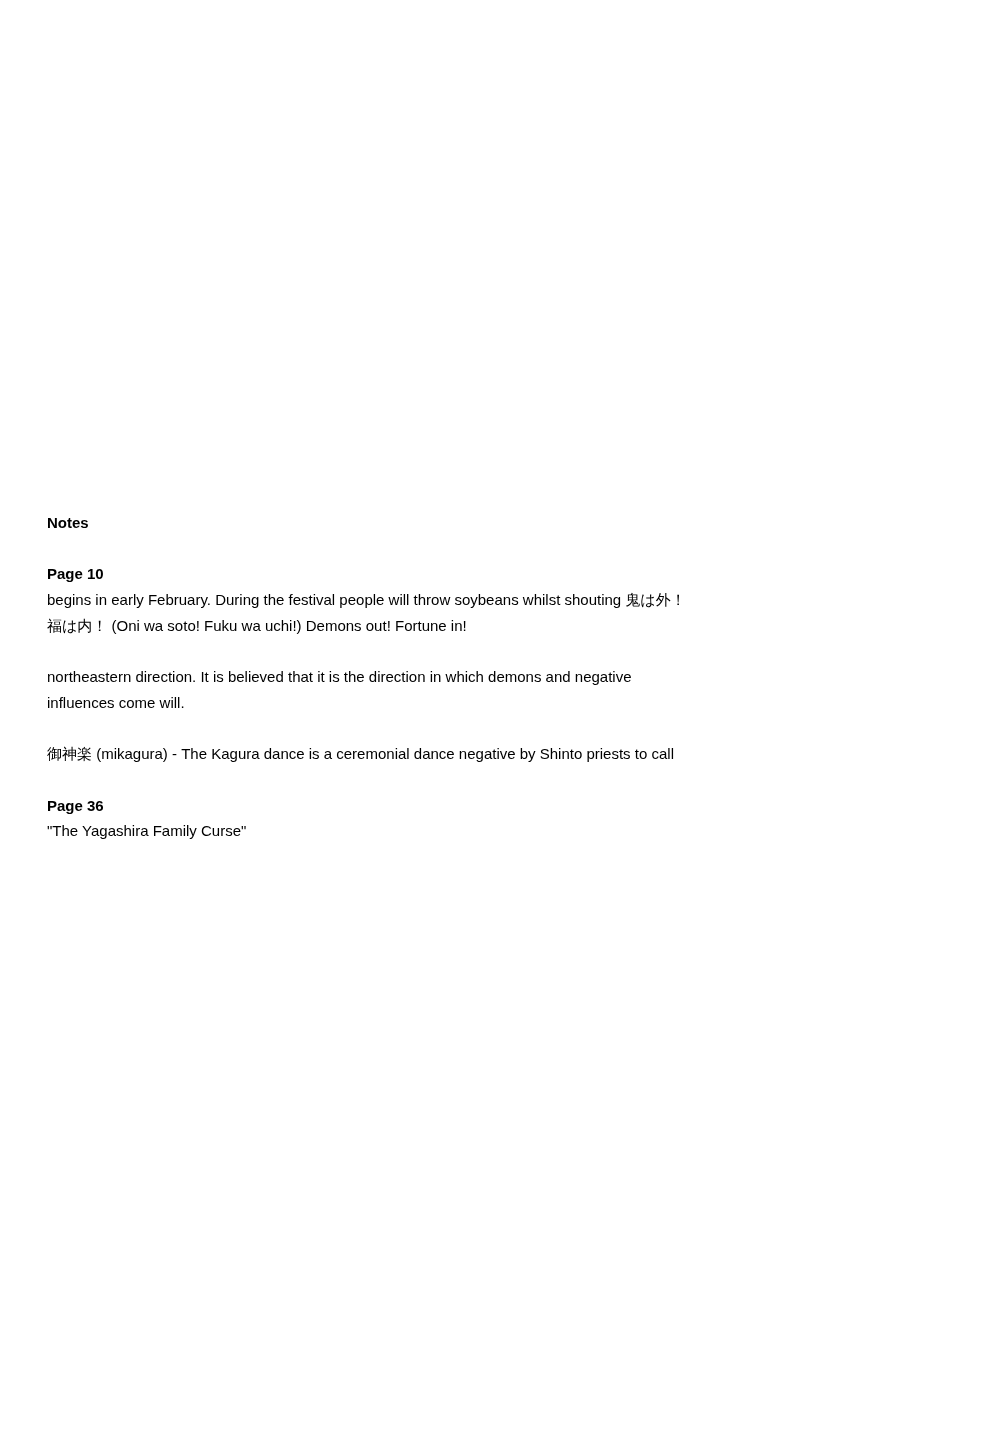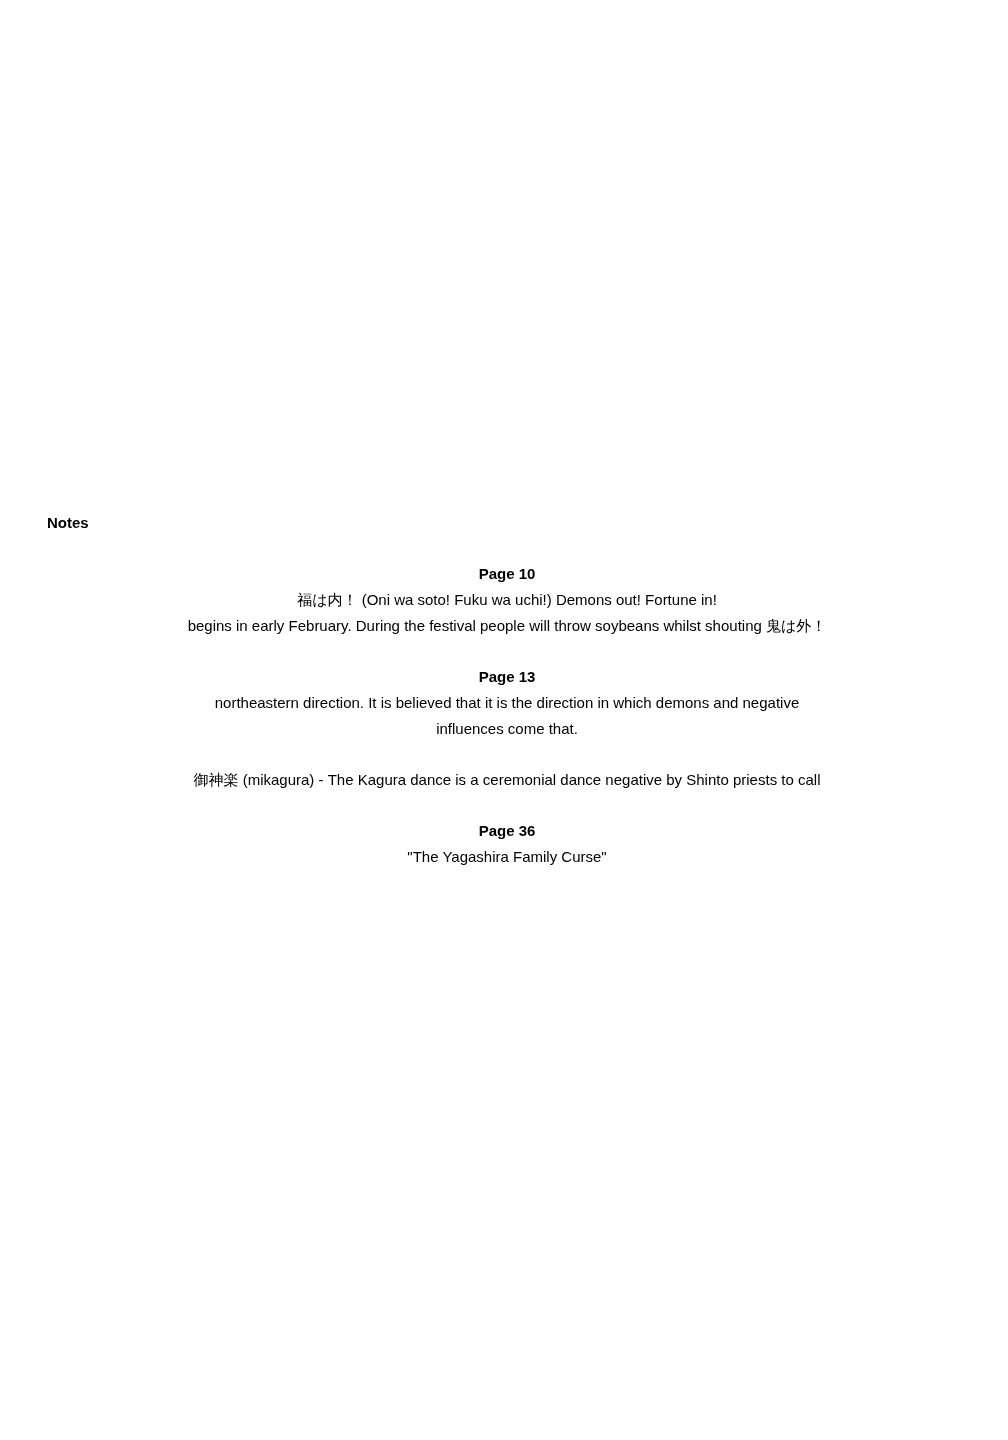--- a/index.html
+++ b/index.html
@@ -35,40 +35,38 @@
     .heading {
       font-weight: bold;
       margin: 0;
     }
     .para {
       margin: 0;
       white-space: pre-line;
     }
     .section {
       margin-bottom: 25.7px;
-      text-align: center;
     }
   </style>
 </head>
 <body>
 
 <div class="page">
   <div class="title">Notes</div>
   <div class="spacer"></div>
 
   <div class="section">
     <div class="heading">Page 10</div>
+    <div class="para">begins in early February. During the festival people will throw soybeans whilst shouting 鬼は外！</div>
     <div class="para">福は内！ (Oni wa soto! Fuku wa uchi!) Demons out! Fortune in!</div>
-    <div class="para">begins in early February. During the festival people will throw soybeans whilst shouting 鬼は外！</div>
   </div>
 
   <div class="section">
-    <div class="heading">Page 13</div>
     <div class="para">northeastern direction. It is believed that it is the direction in which demons and negative</div>
-    <div class="para">influences come that.</div>
+    <div class="para">influences come will.</div>
   </div>
 
   <div class="section">
     <div class="para">御神楽 (mikagura) - The Kagura dance is a ceremonial dance negative by Shinto priests to call</div>
   </div>
 
   <div class="section">
     <div class="heading">Page 36</div>
     <div class="para">"The Yagashira Family Curse"</div>
   </div>

